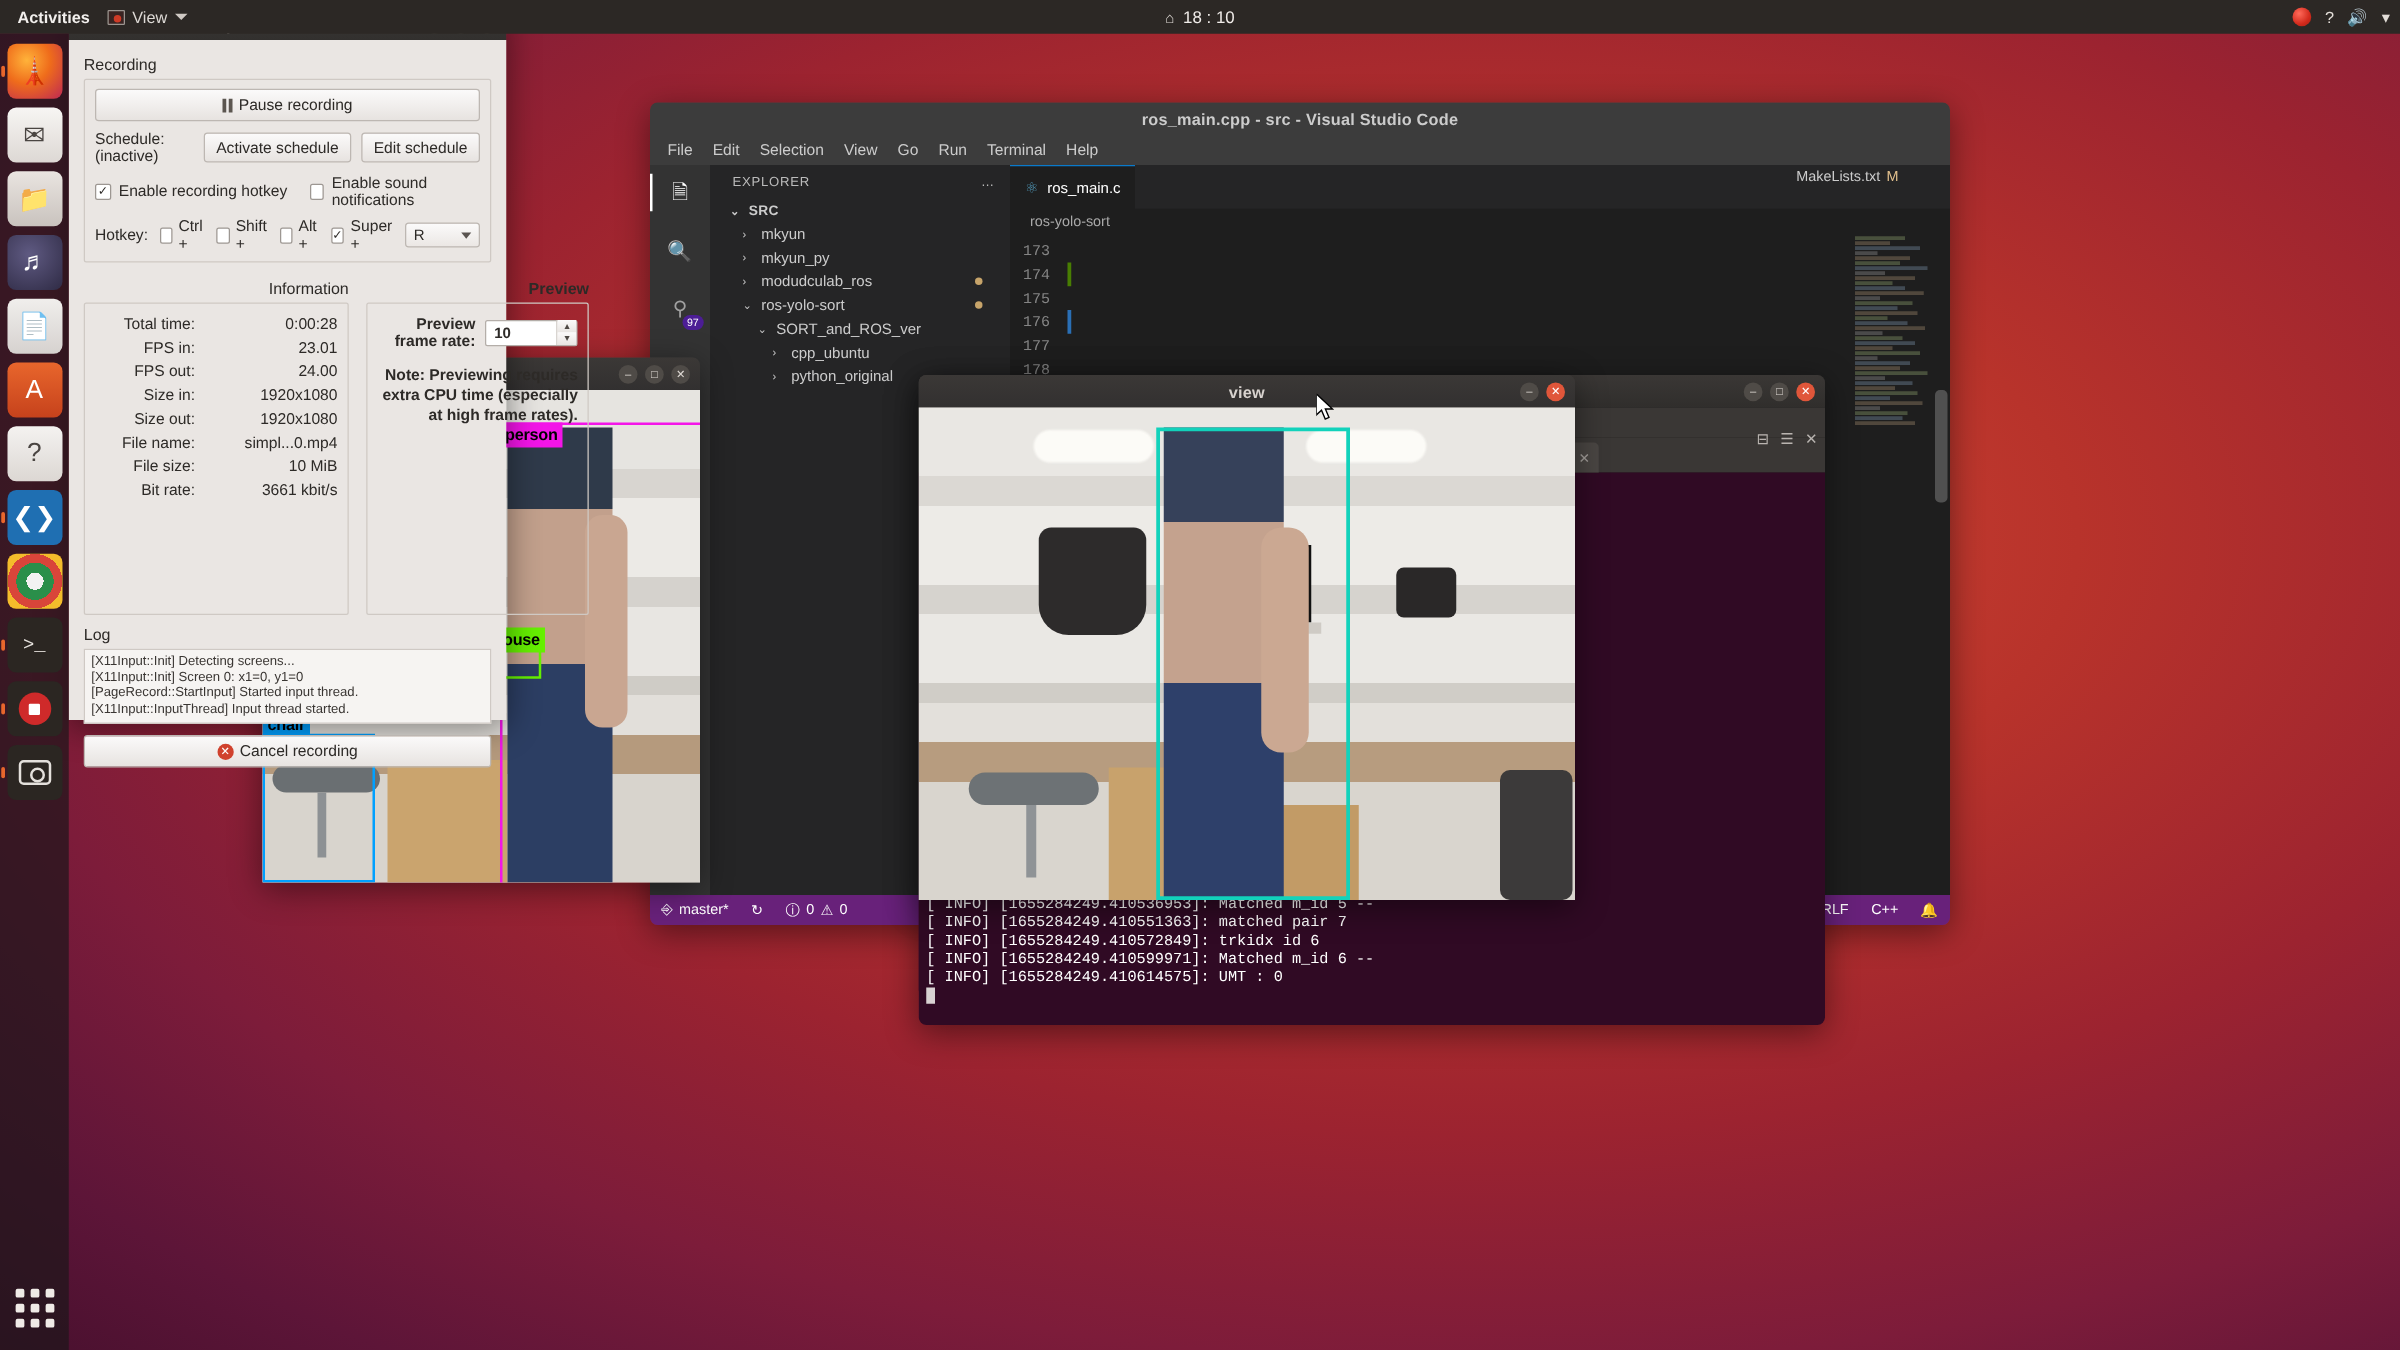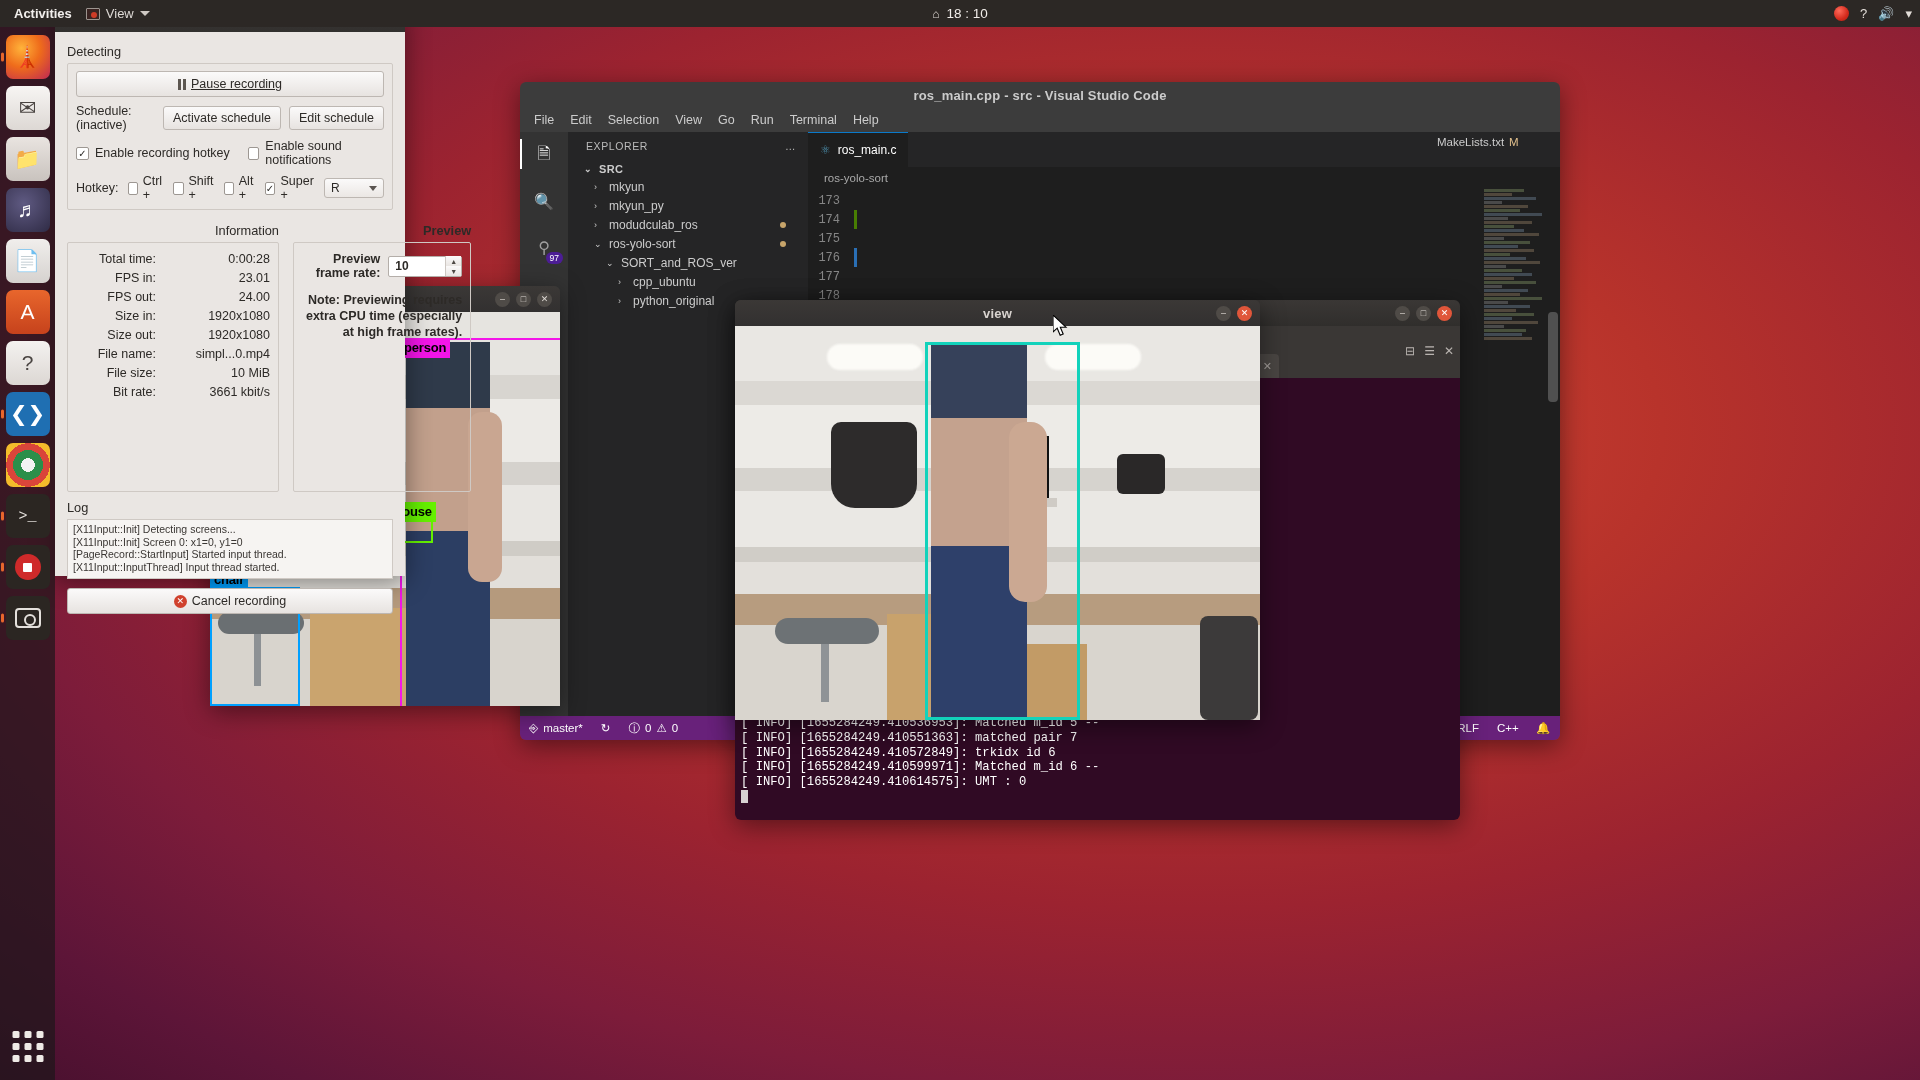--- a/index.html
+++ b/index.html
@@ -115,21 +115,21 @@
     background:#eae6e3; color:#2d2a27; height: 544px;
     padding: 8px 12px 10px 12px; font-size: 12.5px; position:relative;
   }
   .sec-label { font-size:12.8px; margin: 4px 0 4px 0; }
   .group-box { border:1px solid #cfc9c4; border-radius:2px; padding:7px 8px; }
   .btn {
     background: linear-gradient(#fbfafa,#e7e3e0); border:1px solid #bdb7b2;
     border-radius:3px; padding: 4px 9px; font-size:12.5px; color:#2d2a27;
     text-align:center;
   }
-  #pause-btn { width:100%; padding:5px 0; display:flex;align-items:center;justify-content:center;gap:5px;text-decoration:underline;}
+  #pause-btn { width:100%; padding:5px 0; display:flex;align-items:center;justify-content:center;gap:5px;}
   .pause-glyph{ display:inline-flex; gap:2px; }
   .pause-glyph i{ width:3px;height:11px;background:#5c5650;display:block;}
   .row { display:flex; align-items:center; gap:8px; margin-top:7px; }
   .chk { width:13px;height:13px;border:1px solid #9d9792;background:#fff;border-radius:2px;
          display:inline-flex;align-items:center;justify-content:center;font-size:10px;color:#2d2a27;}
   .combo {
     border:1px solid #bdb7b2; background:linear-gradient(#fbfafa,#ebe7e4);
     border-radius:3px; padding:2px 6px; font-size:12px; min-width:60px;
     display:flex;align-items:center;justify-content:space-between; gap:8px;
   }
@@ -640,21 +640,21 @@
 <div class="win" id="ssr">
   <div class="titlebar">
     <span class="tb-title">SimpleScreenRecorder</span>
     <span class="tb-btns">
       <span class="tb-btn">–</span>
       <span class="tb-btn">□</span>
       <span class="tb-btn">✕</span>
     </span>
   </div>
   <div class="body">
-    <div class="sec-label">Detecting</div>
+    <div class="sec-label">Recording</div>
     <div class="group-box">
       <div class="btn" id="pause-btn">
         <span class="pause-glyph">
             <i></i>
             <i></i>
           </span>
         <span>Pause recording</span>
       </div>
       <div class="row">
         <span style="flex:1">Schedule: (inactive)</span>

